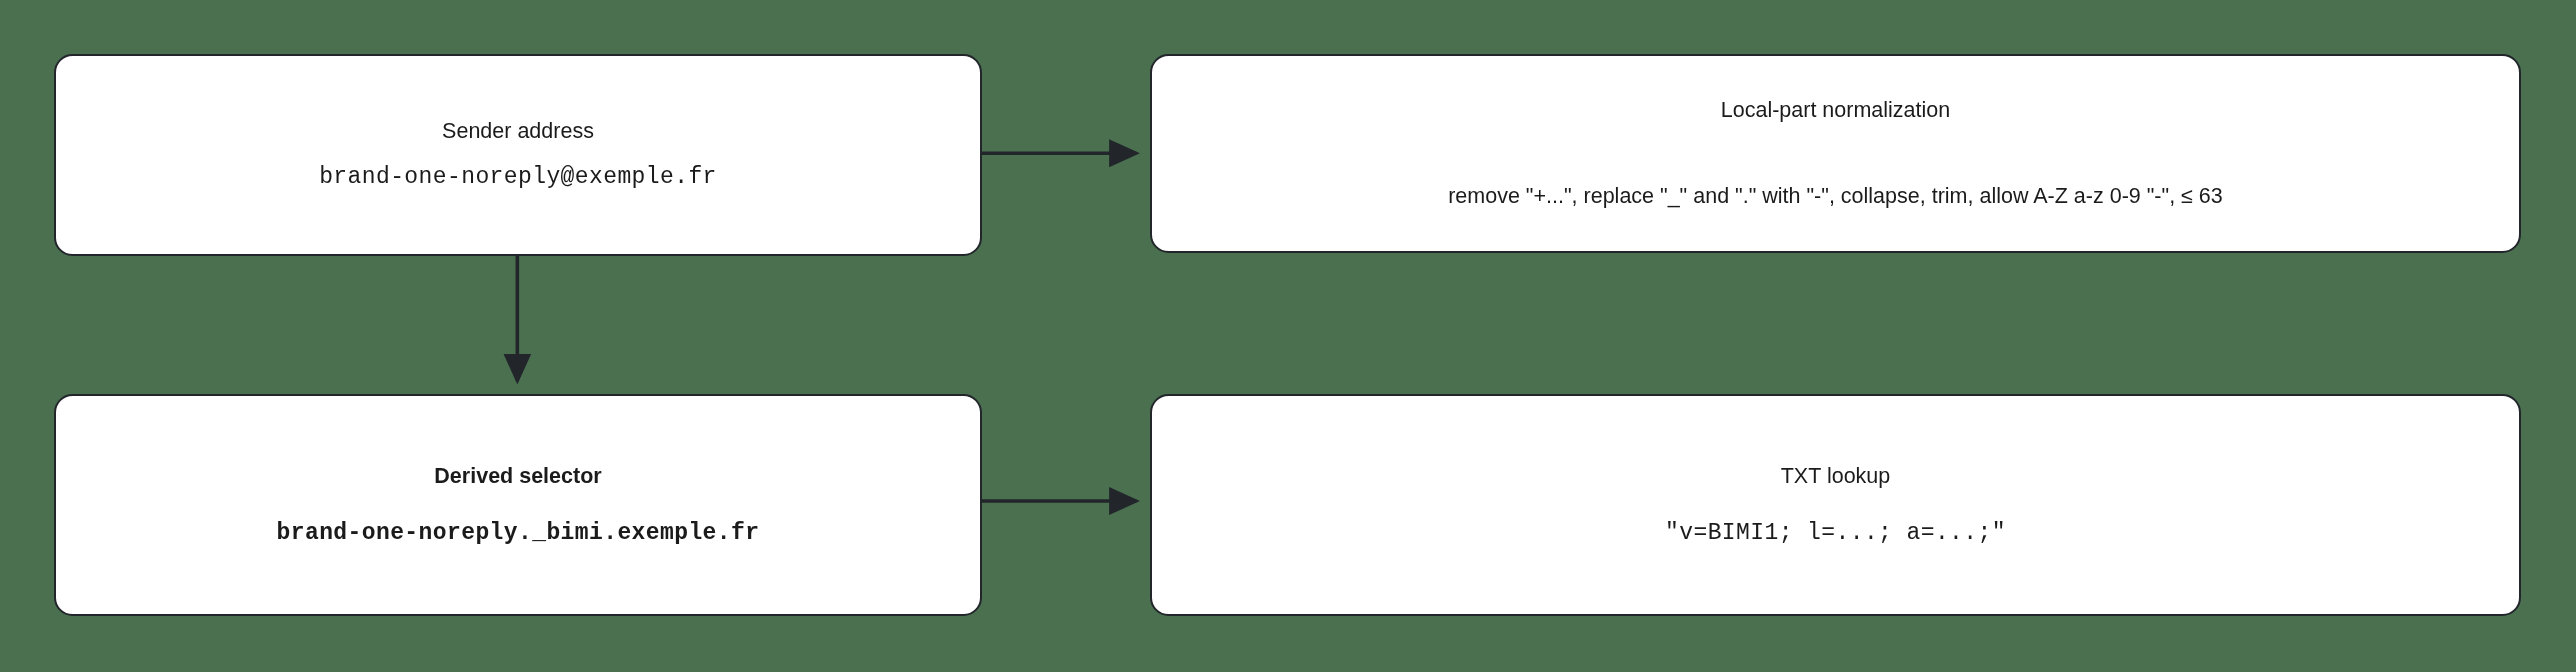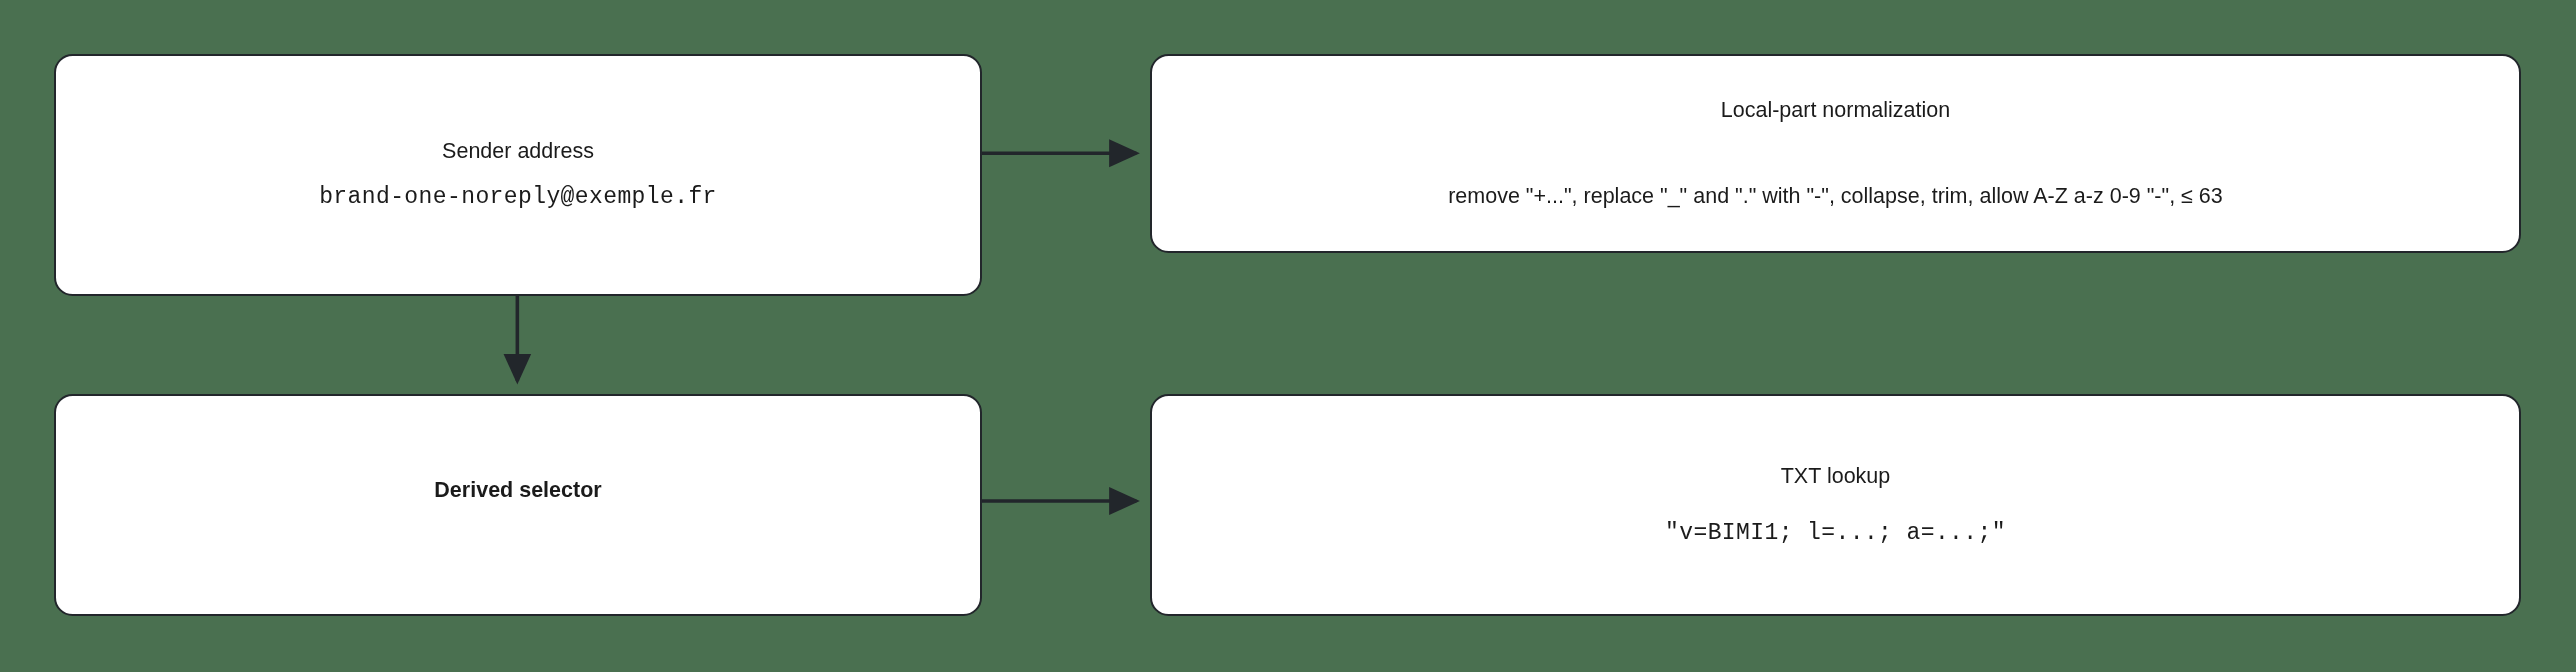--- a/index.html
+++ b/index.html
@@ -54,21 +54,21 @@
     text-align: left;
     white-space: nowrap;
   }
   .node-detail.mono {
     font-family: "Liberation Mono", monospace;
     font-size: 23px;
     letter-spacing: 0.4px;
   }
   
   #node-sender {
-    left: 54px;  top: 54px;  width: 928px; height: 242px;
+    left: 54px;  top: 54px;  width: 928px; height: 202px;
   }
   #node-sender .node-title { margin-bottom: 18.6px; }
   #node-normalization {
     left: 1150px; top: 54px; width: 1371px; height: 199px; gap: 40px;
   }
   #node-normalization .node-title { margin-bottom: 18.6px; }
   #node-selector {
     left: 54px;  top: 394px; width: 928px; height: 222px; font-weight: bold;
   }
   #node-selector .node-title { margin-bottom: 29px; }
@@ -107,20 +107,21 @@
     <div class="node-detail mono">brand-one-noreply@exemple.fr</div>
   </div>
 
   <div class="node" id="node-normalization">
     <div class="node-title">Local-part normalization</div>
     <div class="node-detail">remove "+...", replace "_" and "." with "-", collapse, trim, allow A-Z a-z 0-9 "-", ≤ 63</div>
   </div>
 
   <div class="node" id="node-selector">
     <div class="node-title">Derived selector</div>
+    <div class="node-detail mono">brand-one-noreply._bimi.exemple.fr</div>
   </div>
 
   <div class="node" id="node-txt">
     <div class="node-title">TXT lookup</div>
     <div class="node-detail mono">"v=BIMI1; l=...; a=...;"</div>
   </div>
 
 </div>
 
 

